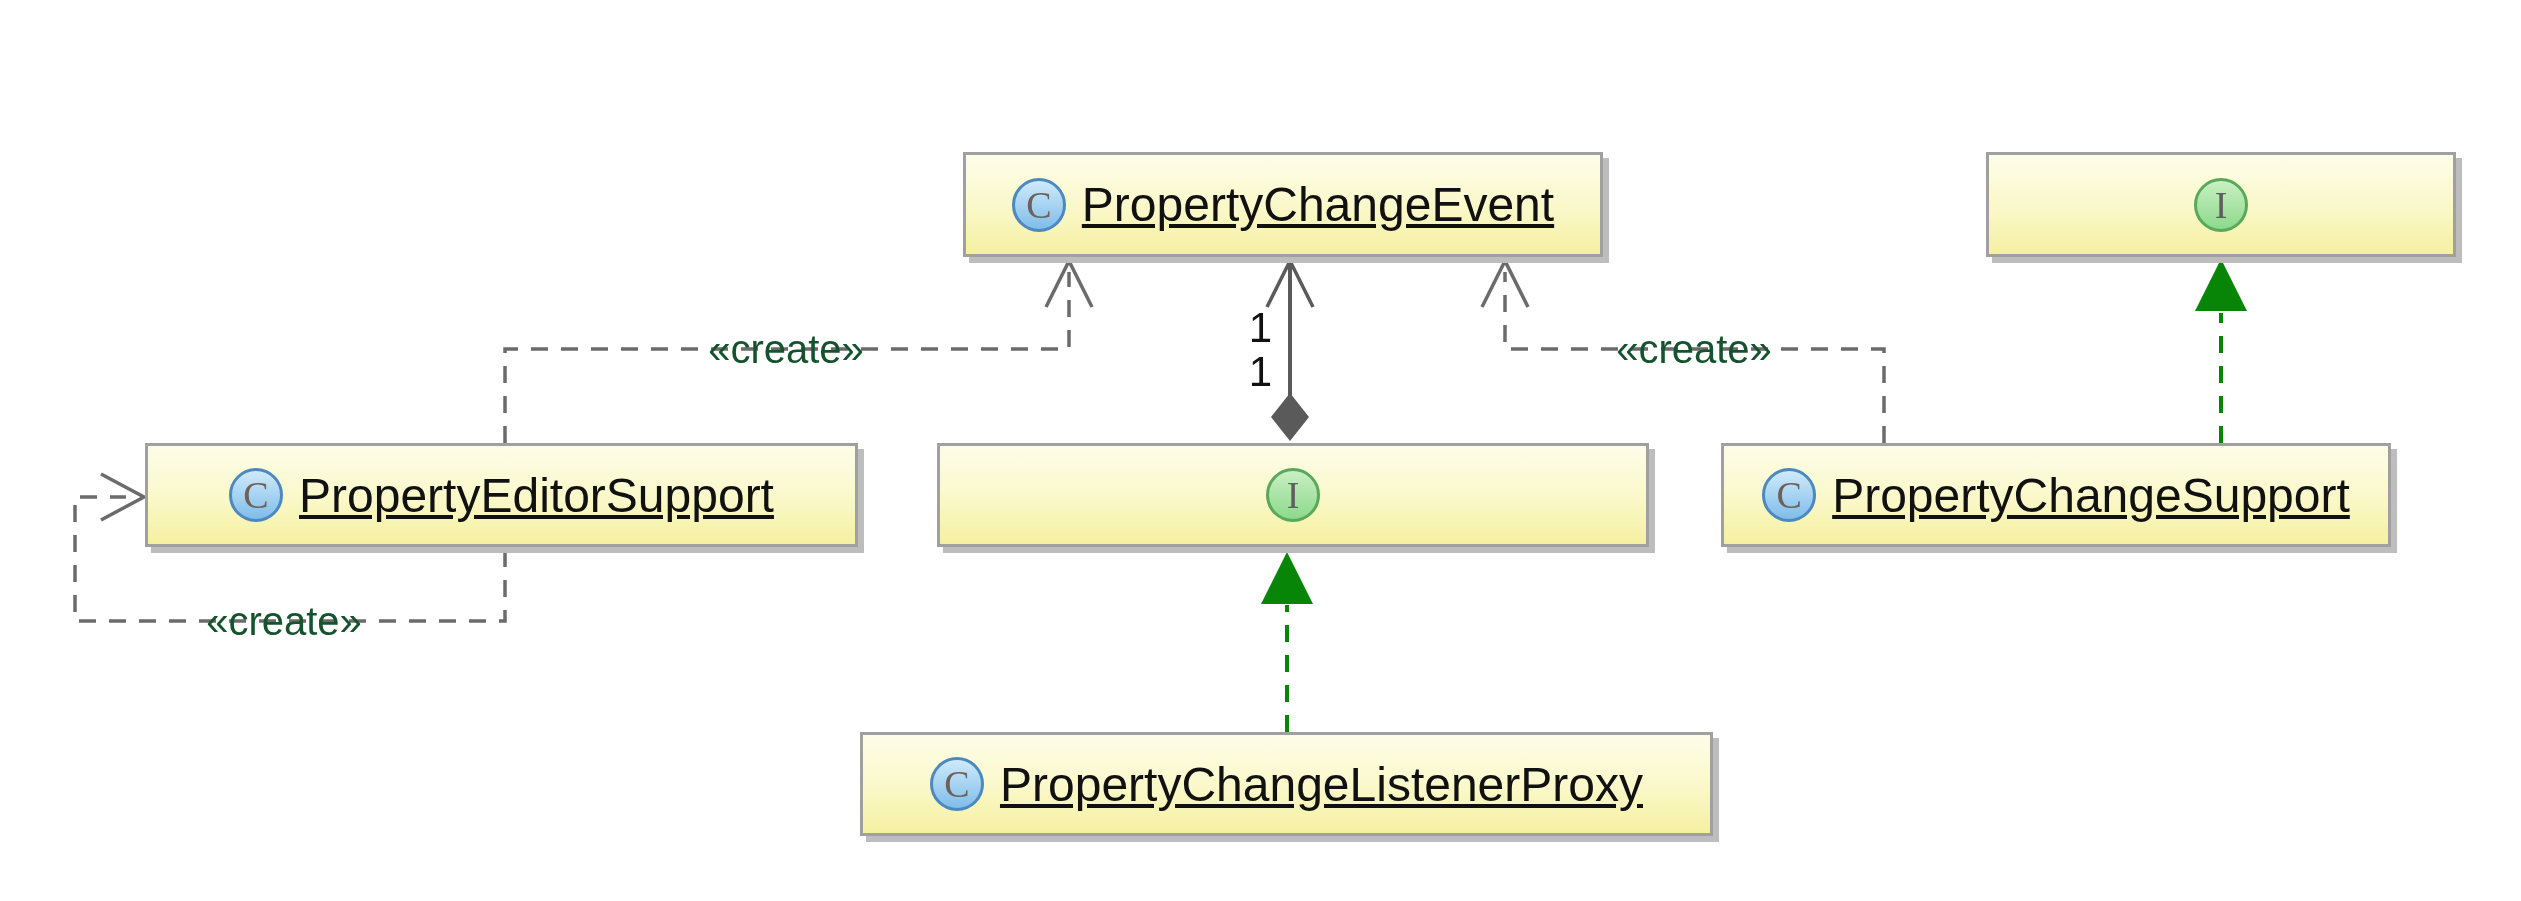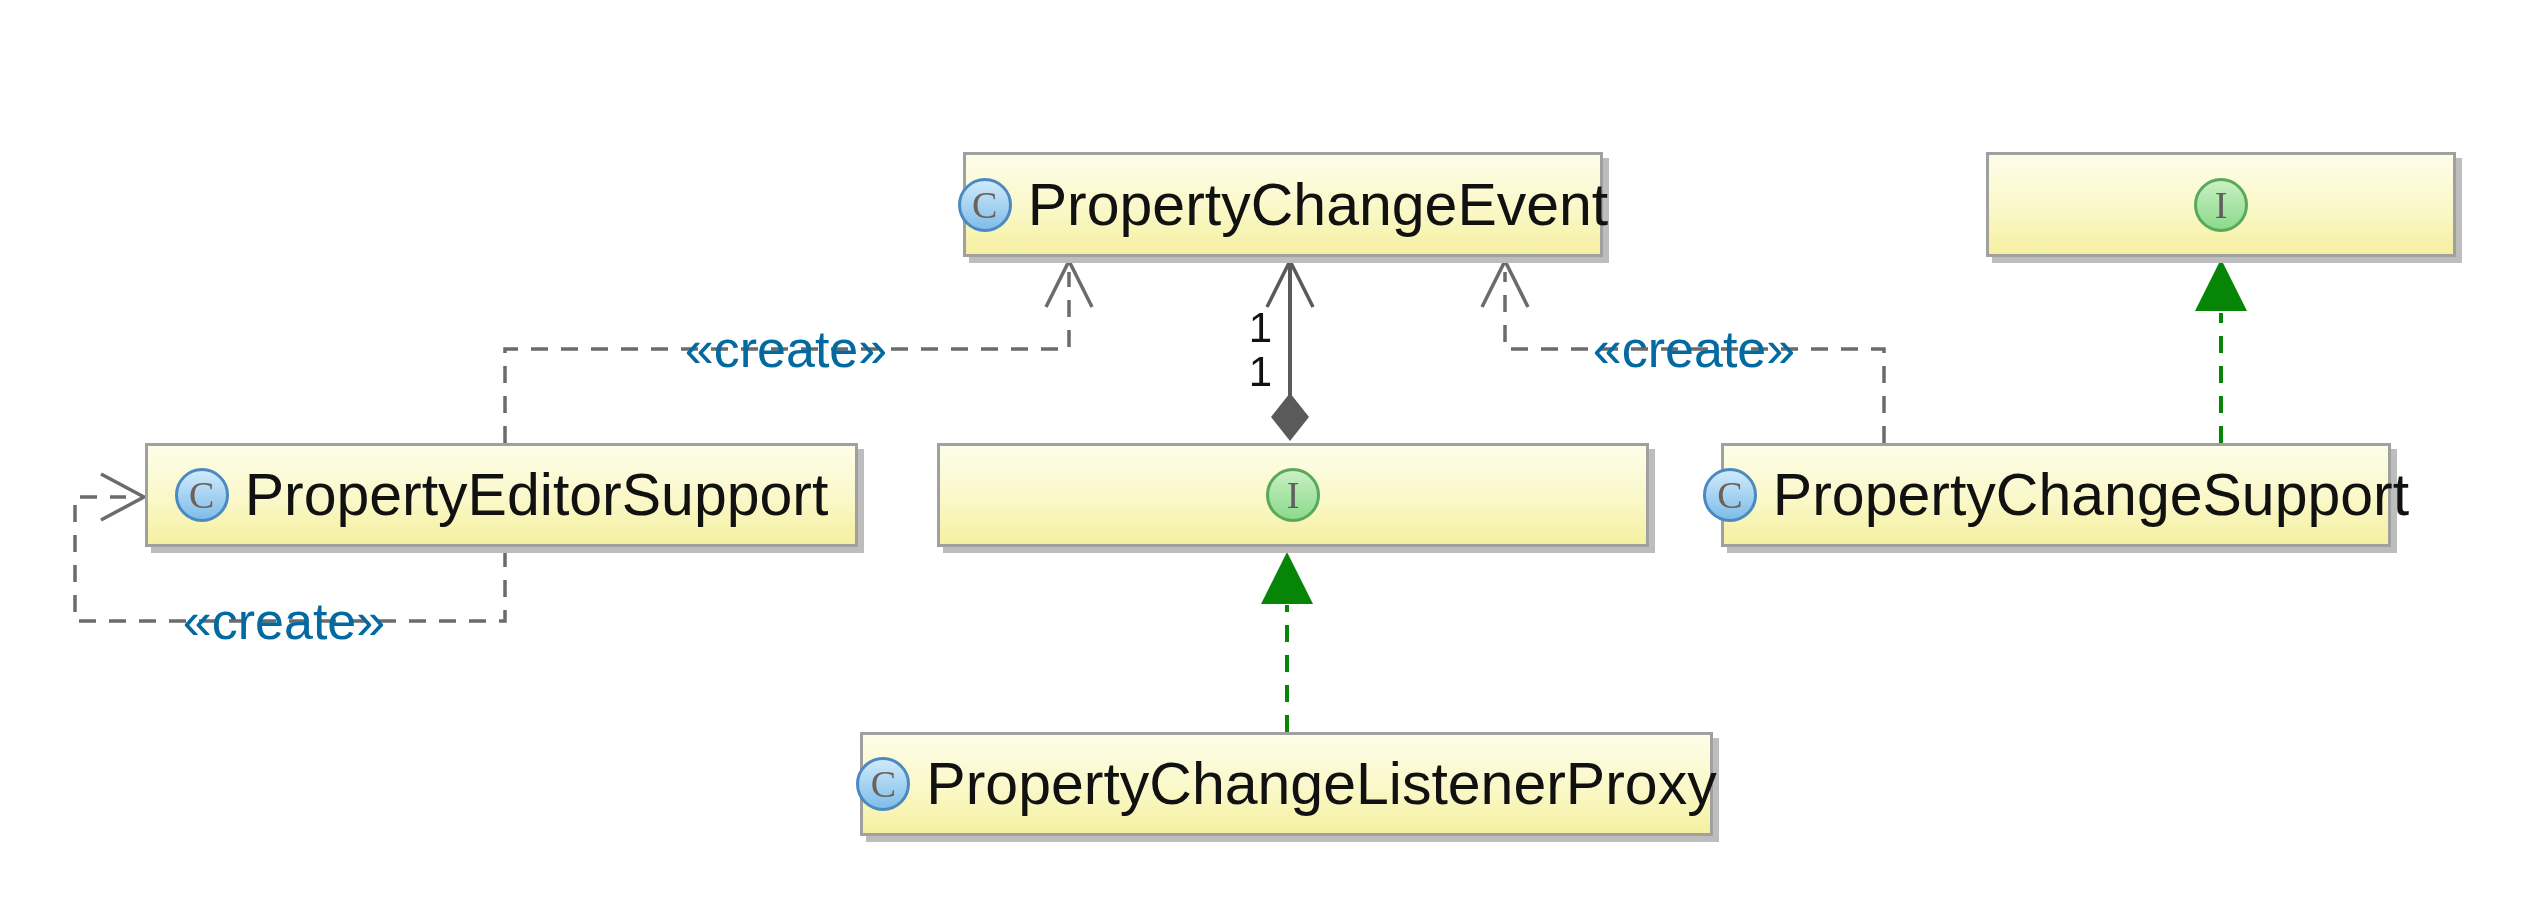--- a/index.html
+++ b/index.html
@@ -18,23 +18,24 @@
     box-sizing: border-box;
     background: linear-gradient(180deg, #fdfde9 0%, #faf8c8 55%, #f5f0a0 100%);
     border: 3px solid #a0a0a0;
     box-shadow: 6px 6px 0 #bdbdbd;
     display: flex;
     align-items: center;
     justify-content: center;
     gap: 16px;
   }
   .uml-box .label {
-    font-size: 59px;
+    font-size: 48px;
     color: #111111;
     white-space: nowrap;
+    text-decoration: underline;
   }
   .icon-circle {
     width: 54px;
     height: 54px;
     border-radius: 50%;
     box-sizing: border-box;
     display: flex;
     align-items: center;
     justify-content: center;
     font-family: "Liberation Serif", serif;
@@ -47,22 +48,22 @@
     color: #6e6159;
   }
   .icon-interface {
     background: linear-gradient(180deg, #c9f0c2 0%, #8cd98c 100%);
     border: 3px solid #5aa85a;
     color: #5f5f5f;
   }
   .edge-label {
     position: absolute;
     z-index: 3;
-    font-size: 52px;
-    color: #0369a1;
+    font-size: 40px;
+    color: #14532d;
     white-space: nowrap;
     transform: translate(-50%, -50%);
   }
   .mult-label {
     position: absolute;
     z-index: 3;
     font-size: 42px;
     color: #111111;
     transform: translate(-100%, -50%);
   }

